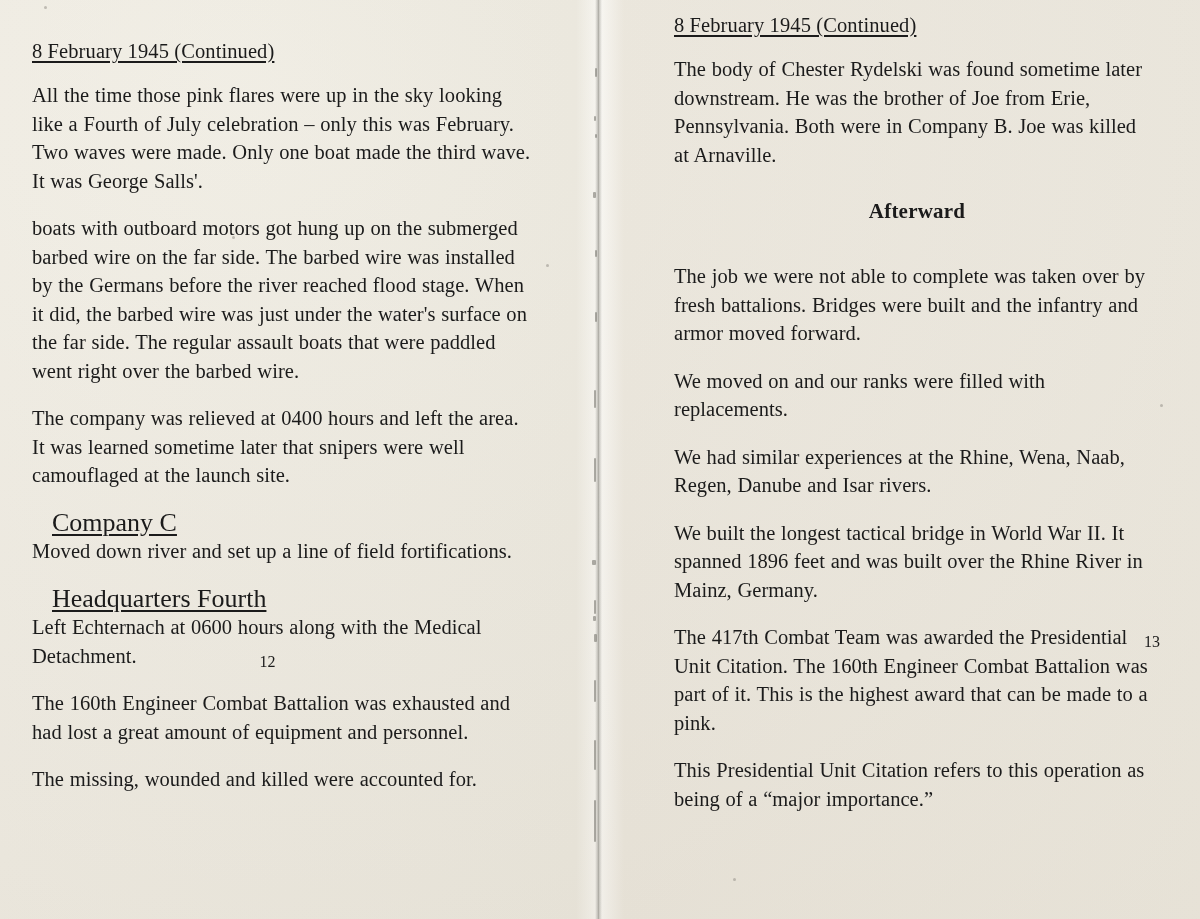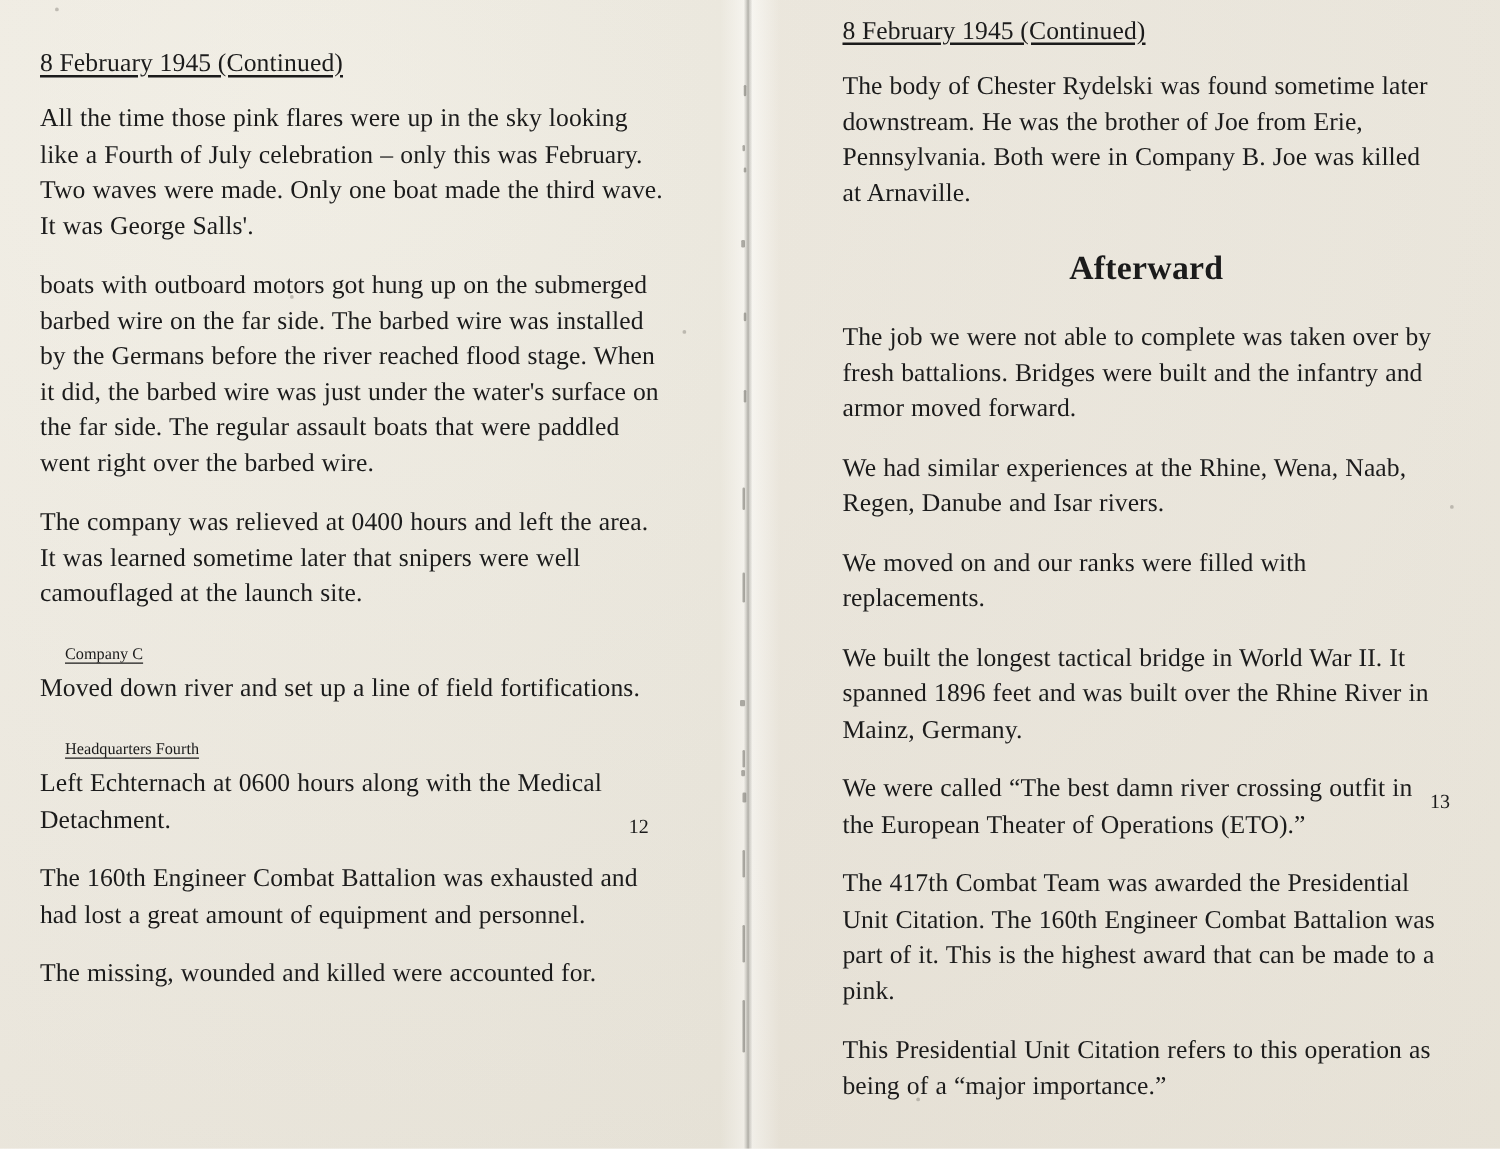--- a/index.html
+++ b/index.html
@@ -74,40 +74,40 @@
   }
   p.para {
     font-size: 20.5px;
     line-height: 28.5px;
     margin: 0 4px 19px 0;
     letter-spacing: .05px;
     word-spacing: .5px;
   }
   p.para.tight { margin-bottom: 0; }
   .sub-head {
-    font-size: 13px;
+    font-size: 26px;
     line-height: 28.5px;
     margin: 0 0 0 20px;
     text-decoration: underline;
     text-underline-offset: 3px;
   }
   .block { margin-bottom: 19px; }
   .center-head {
-    font-size: 27px;
+    font-size: 21px;
     font-weight: bold;
     text-align: center;
-    margin: 30px 0 26px 0;
+    margin: 30px 0 38px 0;
     letter-spacing: .2px;
   }
   .page-num {
     position: absolute;
     font-size: 16px;
     text-align: center;
   }
-  .page-num.left { left: 0; right: 76px; bottom: 28px; text-align: right; }
+  .page-num.left { left: 0; right: 60px; bottom: 28px; }
   .page-num.right { left: 72px; right: 40px; bottom: 48px; text-align: right; }
 
   
   .speck {
     position: absolute;
     background: #8d8a82;
     opacity: .5;
     border-radius: 50%;
     pointer-events: none;
   }
@@ -170,22 +170,21 @@
 
 <div class="page page-right">
   <div class="col">
     <div class="section-head">8 February 1945 (Continued)</div>
 
     <p class="para">The body of Chester Rydelski was found sometime later downstream. He was the brother of Joe from Erie, Pennsylvania. Both were in Company B. Joe was killed at Arnaville.</p>
 
     <div class="center-head">Afterward</div>
 
     <p class="para">The job we were not able to complete was taken over by fresh battalions. Bridges were built and the infantry and armor moved forward.</p>
+    <p class="para">We moved on and our ranks were filled with replacements.</p>
     <p class="para">We had similar experiences at the Rhine, Wena, Naab, Regen, Danube and Isar rivers.</p>
-    <p class="para">We moved on and our ranks were filled with replacements.</p>
     <p class="para">We built the longest tactical bridge in World War II. It spanned 1896 feet and was built over the Rhine River in Mainz, Germany.</p>
-    <p class="para">We were called “The best damn river crossing outfit in the European Theater of Operations (ETO).”</p>
     <p class="para">The 417th Combat Team was awarded the Presidential Unit Citation. The 160th Engineer Combat Battalion was part of it. This is the highest award that can be made to a pink.</p>
     <p class="para">This Presidential Unit Citation refers to this operation as being of a “major importance.”</p>
   </div>
 
   <div class="page-num right">13</div>
 </div>
 
 </body></html>

